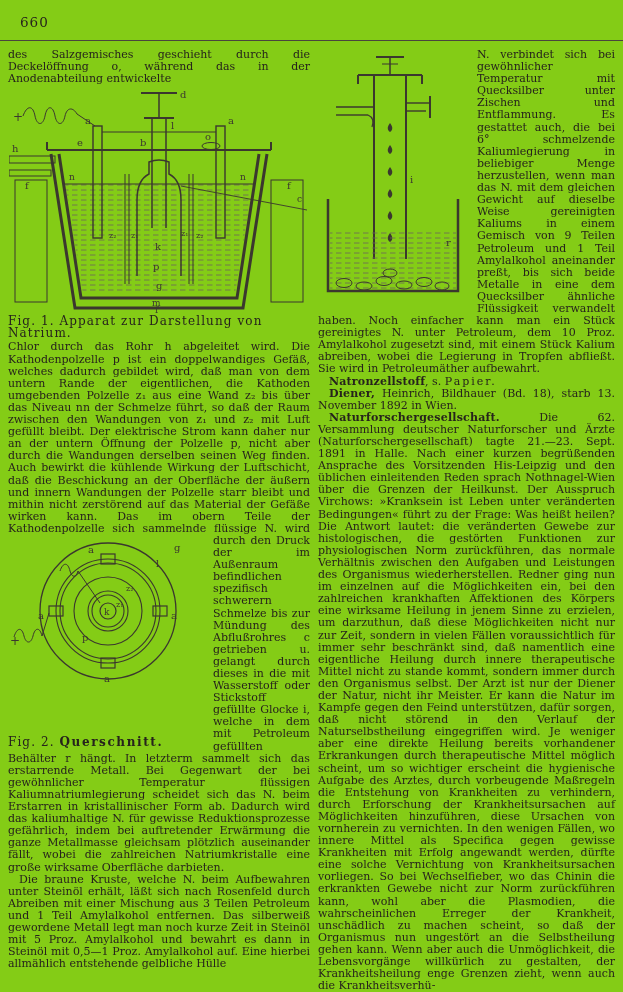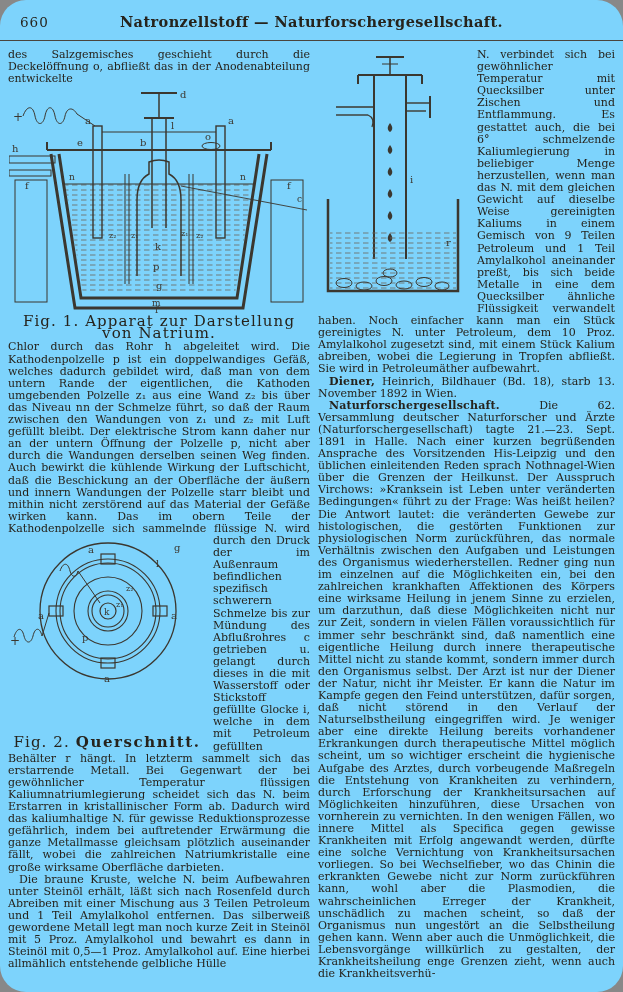--- a/index.html
+++ b/index.html
@@ -1,54 +1,53 @@
 <!DOCTYPE html>
 <html><head>
 <meta charset="utf-8">
 <style>
   html,body{margin:0;padding:0;background:#888;}
   .page{
     width:623px;height:992px;box-sizing:border-box;position:relative;
-    background:#7dd3fc;color:#26231c;overflow:hidden;
-    font-family:"DejaVu Serif", serif;margin:0 auto;border-radius:26px;
+    background:#84cc16;color:#26231c;overflow:hidden;
+    font-family:"DejaVu Serif", serif;margin:0 auto;
   }
   .header{position:relative;padding:13px 10px 3px 10px;border-bottom:1px solid #4a453d;height:24px;}
   .page-number{position:absolute;left:20px;top:14px;font-size:13.5px;letter-spacing:1px;}
   .header-title{position:absolute;left:0;right:0;top:13px;text-align:center;font-size:14.5px;font-weight:bold;letter-spacing:.4px;}
   .cols{display:flex;gap:8px;padding:8px 8px 0 8px;}
   .col{text-align:justify;font-size:11px;line-height:12.1px;}
   .col-left{width:302px;}
   .col-right{width:297px;}
   p{margin:0;}
   p.indent{text-indent:11px;}
   .figure{margin:3px 0 2px 0;text-align:center;}
   .figure svg{display:block;margin:0 auto;}
-  .figcaption{font-size:15px;letter-spacing:1.1px;margin-top:2px;text-align:center;text-indent:0;}
+  .figcaption{font-size:12px;letter-spacing:1.1px;margin-top:2px;text-align:left;text-indent:0;}
   .figcaption .capword{font-weight:bold;letter-spacing:1.6px;}
   .float-left{float:left;margin:2px 7px 1px 0;text-align:center;}
   .headword{font-weight:bold;letter-spacing:.2px;}
   .spaced{letter-spacing:2px;}
   svg .ink{stroke:#3b372f;fill:none;}
   svg text{fill:#3b372f;font-family:"DejaVu Serif",serif;}
 </style>
 </head>
 <body>
 
 <div class="page">
 
   <div class="header">
     <span class="page-number">660</span>
-    <span class="header-title">Natronzellstoff — Naturforschergesellschaft.</span>
   </div>
 
   <div class="cols">
 
     <div class="col col-left">
 
-      <p>des Salzgemisches geschieht durch die Deckelöffnung o, abfließt das in der Anodenabteilung entwickelte</p>
+      <p>des Salzgemisches geschieht durch die Deckelöffnung o, während das in der Anodenabteilung entwickelte</p>
 
       <div class="figure">
         <svg width="300" height="225" viewBox="0 0 300 225">
           <defs>
             <pattern id="hatch1" width="6" height="6" patternUnits="userSpaceOnUse" patternTransform="rotate(45)">
               <line x1="0" y1="0" x2="0" y2="6" stroke="#4a453d" stroke-width="1.4"></line>
             </pattern>
             <pattern id="liq1" width="9" height="5" patternUnits="userSpaceOnUse">
               <line x1="0" y1="2" x2="5.5" y2="2" stroke="#6b655a" stroke-width="0.8"></line>
             </pattern>
@@ -197,20 +196,21 @@
               <ellipse cx="106" cy="231" rx="8" ry="4.5"></ellipse>
               <ellipse cx="124" cy="235" rx="7" ry="4"></ellipse>
               <ellipse cx="72" cy="222" rx="7" ry="4"></ellipse>
             </g>
             <text x="92" y="132" font-size="10">i</text>
             <text x="128" y="195" font-size="10">r</text>
           </svg>
         </span>
         <span>N. verbindet sich bei gewöhnlicher Temperatur mit Quecksilber unter Zischen und Entflammung. Es gestattet auch, die bei 6° schmelzende Kaliumlegierung in beliebiger Menge herzustellen, wenn man das N. mit dem gleichen Gewicht auf dieselbe Weise gereinigten Kaliums in einem Gemisch von 9 Teilen Petroleum und 1 Teil Amylalkohol aneinander preßt, bis sich beide Metalle in eine dem Quecksilber ähnliche Flüssigkeit verwandelt haben. Noch einfacher kann man ein Stück gereinigtes N. unter Petroleum, dem 10 Proz. Amylalkohol zugesetzt sind, mit einem Stück Kalium abreiben, wobei die Legierung in Tropfen abfließt. Sie wird in Petroleumäther aufbewahrt.</span></p>
 
+      <p class="indent"><span class="headword">Natronzellstoff</span><span>, s. </span><span class="spaced">Papier.</span></p>
 
       <p class="indent"><span class="headword">Diener,</span><span> Heinrich, Bildhauer (Bd. 18), starb 13. November 1892 in Wien.</span></p>
 
       <p class="indent"><span class="headword">Naturforschergesellschaft.</span><span> Die 62. Versammlung deutscher Naturforscher und Ärzte (Naturforschergesellschaft) tagte 21.—23. Sept. 1891 in Halle. Nach einer kurzen begrüßenden Ansprache des Vorsitzenden His-Leipzig und den üblichen einleitenden Reden sprach Nothnagel-Wien über die Grenzen der Heilkunst. Der Ausspruch Virchows: »Kranksein ist Leben unter veränderten Bedingungen« führt zu der Frage: Was heißt heilen? Die Antwort lautet: die veränderten Gewebe zur histologischen, die gestörten Funktionen zur physiologischen Norm zurückführen, das normale Verhältnis zwischen den Aufgaben und Leistungen des Organismus wiederherstellen. Redner ging nun im einzelnen auf die Möglichkeiten ein, bei den zahlreichen krankhaften Affektionen des Körpers eine wirksame Heilung in jenem Sinne zu erzielen, um darzuthun, daß diese Möglichkeiten nicht nur zur Zeit, sondern in vielen Fällen voraussichtlich für immer sehr beschränkt sind, daß namentlich eine eigentliche Heilung durch innere therapeutische Mittel nicht zu stande kommt, sondern immer durch den Organismus selbst. Der Arzt ist nur der Diener der Natur, nicht ihr Meister. Er kann die Natur im Kampfe gegen den Feind unterstützen, dafür sorgen, daß nicht störend in den Verlauf der Naturselbstheilung eingegriffen wird. Je weniger aber eine direkte Heilung bereits vorhandener Erkrankungen durch therapeutische Mittel möglich scheint, um so wichtiger erscheint die hygienische Aufgabe des Arztes, durch vorbeugende Maßregeln die Entstehung von Krankheiten zu verhindern, durch Erforschung der Krankheitsursachen auf Möglichkeiten hinzuführen, diese Ursachen von vornherein zu vernichten. In den wenigen Fällen, wo innere Mittel als Specifica gegen gewisse Krankheiten mit Erfolg angewandt werden, dürfte eine solche Vernichtung von Krankheitsursachen vorliegen. So bei Wechselfieber, wo das Chinin die erkrankten Gewebe nicht zur Norm zurückführen kann, wohl aber die Plasmodien, die wahrscheinlichen Erreger der Krankheit, unschädlich zu machen scheint, so daß der Organismus nun ungestört an die Selbstheilung gehen kann. Wenn aber auch die Unmöglichkeit, die Lebensvorgänge willkürlich zu gestalten, der Krankheitsheilung enge Grenzen zieht, wenn auch die Krankheitsverhü-</span></p>
     </div>
 
   </div>
 </div>
 
 </body></html>

